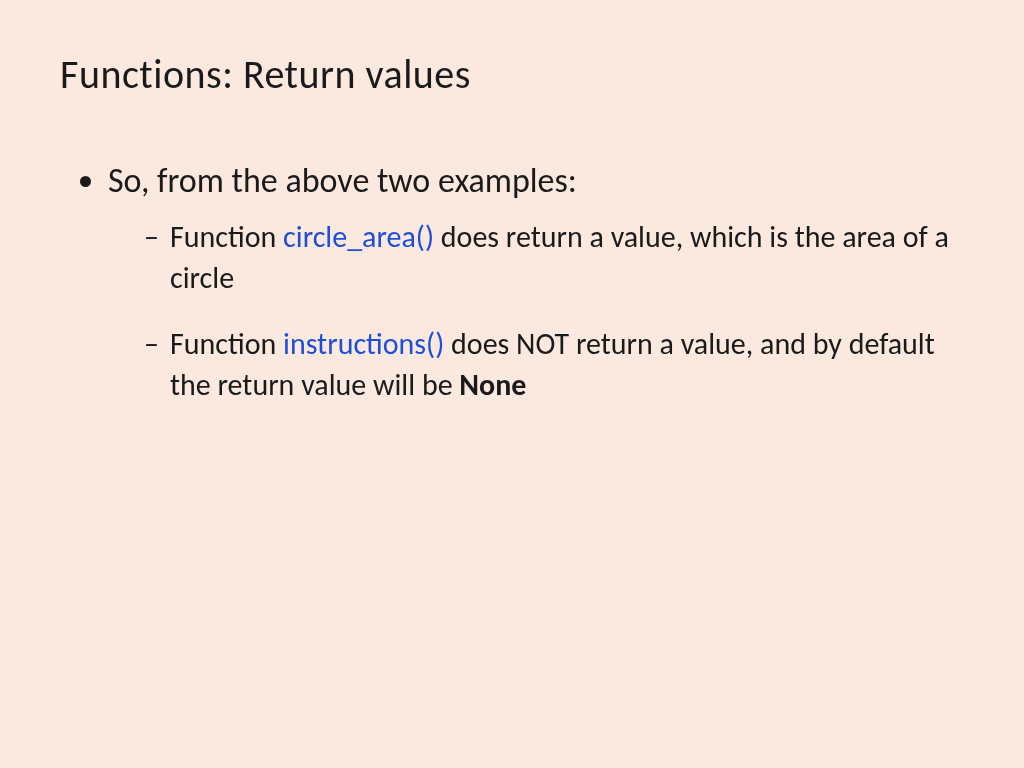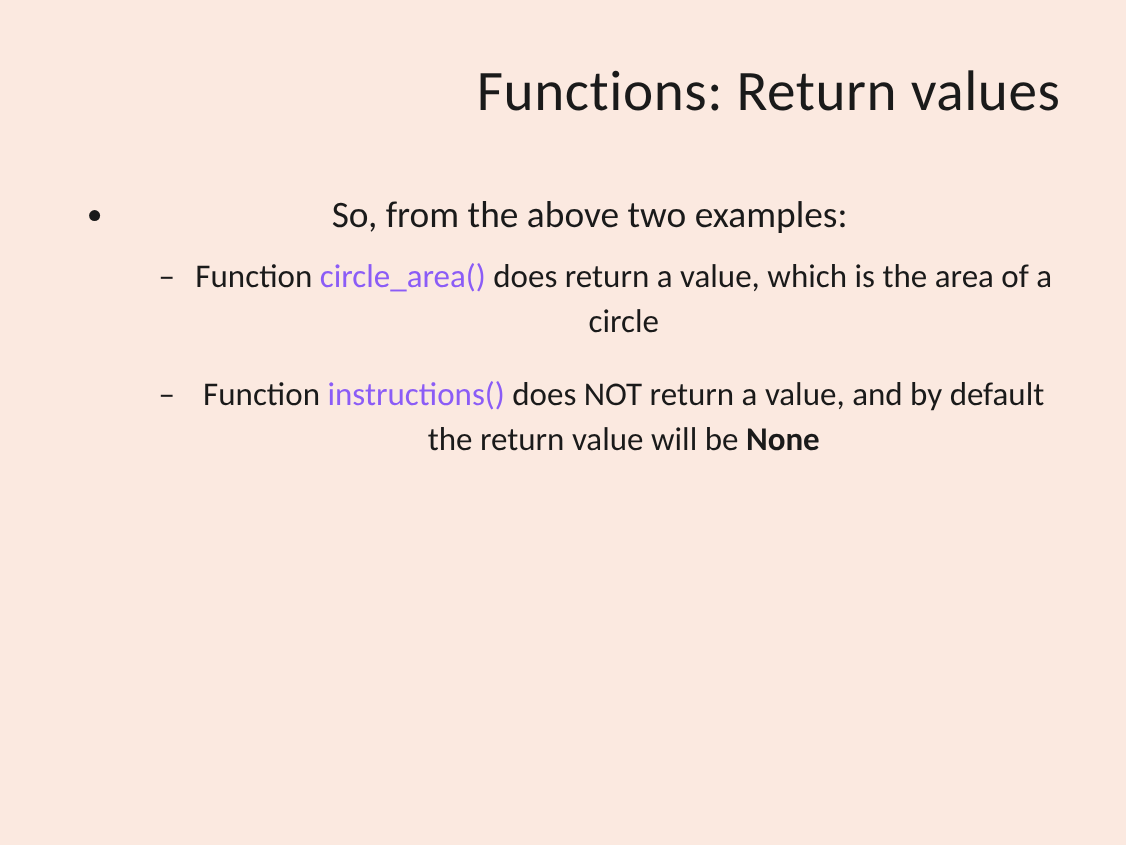--- a/index.html
+++ b/index.html
@@ -14,33 +14,32 @@
       font-family: Calibri, 'Segoe UI', Arial, sans-serif;
       color: #1a1a1a;
       overflow: hidden;
     }
     .slide {
       width: 100%;
       height: 100%;
       padding: 50px 60px 60px 60px;
     }
     .title {
-      font-size: 52px;
+      font-size: 40px;
       font-weight: 400;
-      text-align: right;
+      text-align: left;
       color: #1a1a1a;
       margin-bottom: 60px;
       letter-spacing: 0.5px;
     }
     .bullet-list {
       list-style-type: disc;
       padding-left: 48px;
       font-size: 34px;
       color: #1a1a1a;
-      text-align: center;
     }
     .bullet-list > li {
       margin-bottom: 8px;
       line-height: 1.3;
     }
     .sub-list {
       list-style-type: none;
       padding-left: 44px;
       font-size: 30px;
       margin-top: 14px;
@@ -51,21 +50,21 @@
       line-height: 1.35;
       padding-left: 18px;
     }
     .sub-list > li::before {
       content: "–";
       position: absolute;
       left: -8px;
       color: #1a1a1a;
     }
     .code-blue {
-      color: #8b5cf6;
+      color: #1d4ed8;
     }
     .code-orange {
       color: #e08a2a;
     }
     .bold {
       font-weight: bold;
     }
     .spacer {
       height: 55px;
     }

